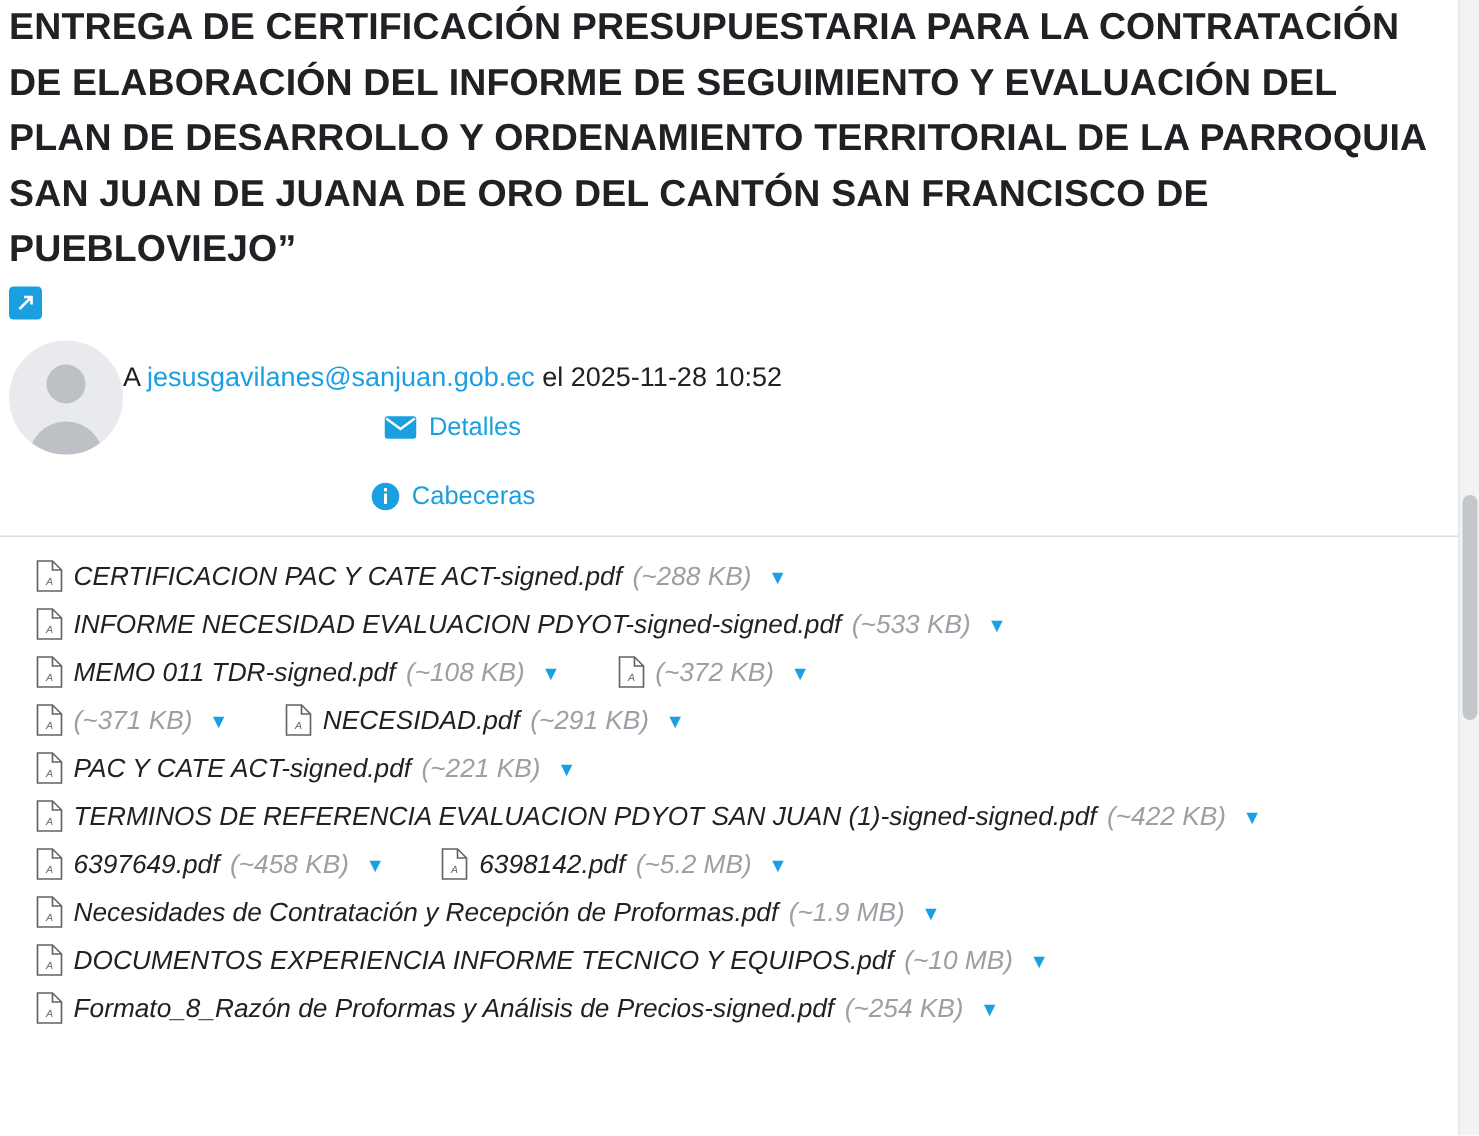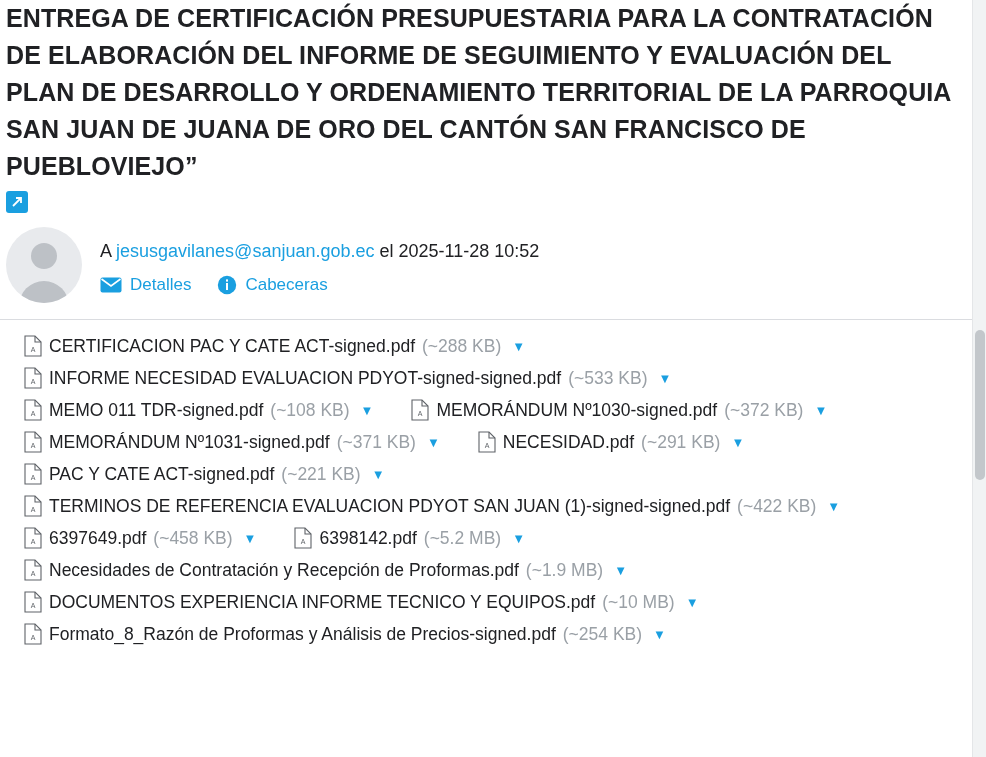--- a/index.html
+++ b/index.html
@@ -44,21 +44,21 @@
     color: #ffffff;
     cursor: pointer;
   }
   .popout-icon svg { display: block; }
 
   
   .sender-row {
     display: flex;
     align-items: flex-start;
     padding: 12px 0 10px 6px;
-    gap: 18px;
+    gap: 0;
   }
   .avatar {
     width: 76px; height: 76px;
     border-radius: 50%;
     background: #e8eaed;
     flex: 0 0 auto;
     position: relative;
     overflow: hidden;
   }
   .avatar .head {
@@ -87,20 +87,21 @@
   .recipient-line .email {
     color: #1a9fe0;
     text-decoration: none;
     cursor: pointer;
   }
   .meta-actions {
     display: flex;
     align-items: center;
     gap: 26px;
     margin-top: 12px;
+    flex-direction: column;
   }
   .meta-action {
     display: flex;
     align-items: center;
     gap: 8px;
     color: #1a9fe0;
     font-size: 17px;
     cursor: pointer;
   }
   .meta-action .ico { display: flex; align-items: center; }
@@ -119,20 +120,21 @@
     padding: 3px 8px 3px 14px;
     gap: 0px;
   }
   .att {
     display: flex;
     align-items: center;
     gap: 7px;
     margin-right: 18px;
     white-space: nowrap;
     padding: 2px 10px;
+    font-style: italic;
   }
   .att .pdf-ico {
     flex: 0 0 auto;
     width: 18px; height: 22px;
     position: relative;
   }
   .att .name {
     font-size: 17.5px;
     color: #202124;
     cursor: pointer;
@@ -272,36 +274,34 @@
         <span class="caret">▼</span>
       </span>
       <span class="att">
         <span class="pdf-ico">
           <svg width="18" height="22" viewBox="0 0 18 22" aria-hidden="true">
             <path d="M1 1 H11 L17 7 V21 H1 Z" fill="#ffffff" stroke="#5f6368" stroke-width="1.1"></path>
             <path d="M11 1 V7 H17" fill="none" stroke="#5f6368" stroke-width="1.1"></path>
             <text x="9" y="17" font-size="7" font-family="Liberation Sans, sans-serif" fill="#5f6368" text-anchor="middle">A</text>
           </svg>
         </span>
-        <span class="name">MEMORÁNDUM Nº1030-signed.pdf</span>
         <span class="size">(~372 KB)</span>
         <span class="caret">▼</span>
       </span>
     </div>
 
     <div class="att-row">
       <span class="att">
         <span class="pdf-ico">
           <svg width="18" height="22" viewBox="0 0 18 22" aria-hidden="true">
             <path d="M1 1 H11 L17 7 V21 H1 Z" fill="#ffffff" stroke="#5f6368" stroke-width="1.1"></path>
             <path d="M11 1 V7 H17" fill="none" stroke="#5f6368" stroke-width="1.1"></path>
             <text x="9" y="17" font-size="7" font-family="Liberation Sans, sans-serif" fill="#5f6368" text-anchor="middle">A</text>
           </svg>
         </span>
-        <span class="name">MEMORÁNDUM Nº1031-signed.pdf</span>
         <span class="size">(~371 KB)</span>
         <span class="caret">▼</span>
       </span>
       <span class="att">
         <span class="pdf-ico">
           <svg width="18" height="22" viewBox="0 0 18 22" aria-hidden="true">
             <path d="M1 1 H11 L17 7 V21 H1 Z" fill="#ffffff" stroke="#5f6368" stroke-width="1.1"></path>
             <path d="M11 1 V7 H17" fill="none" stroke="#5f6368" stroke-width="1.1"></path>
             <text x="9" y="17" font-size="7" font-family="Liberation Sans, sans-serif" fill="#5f6368" text-anchor="middle">A</text>
           </svg>

